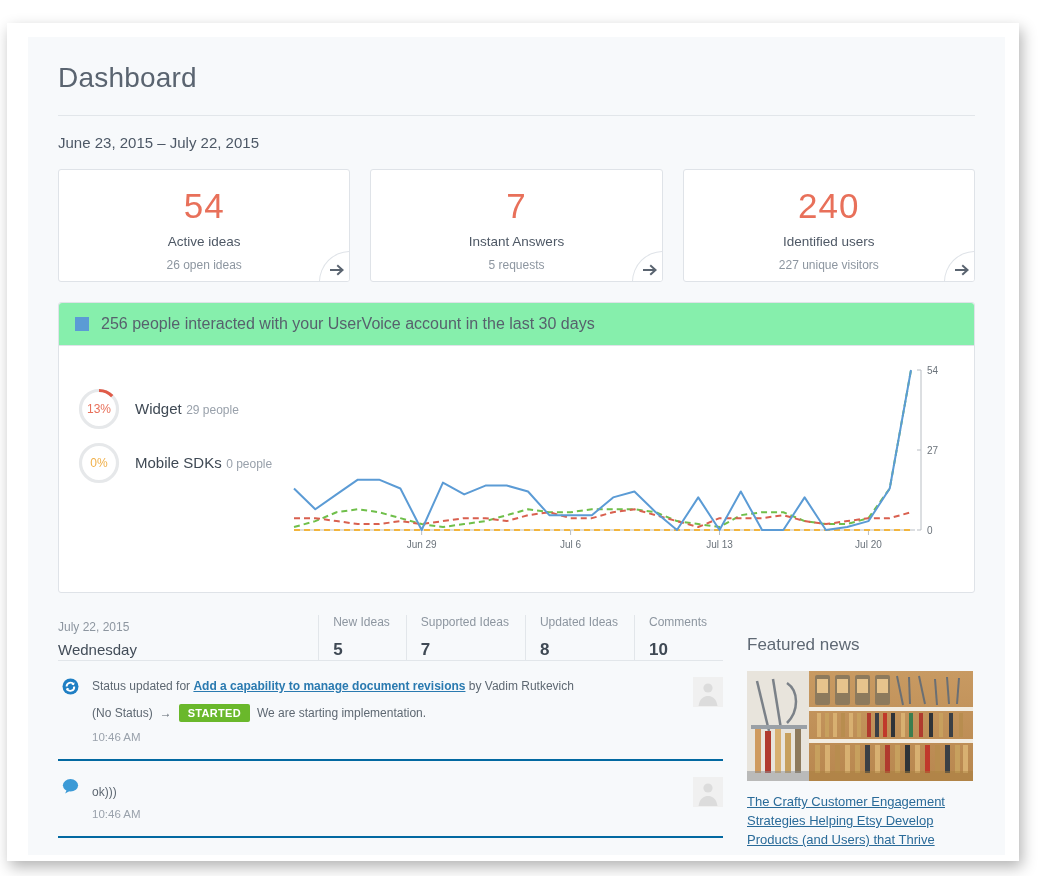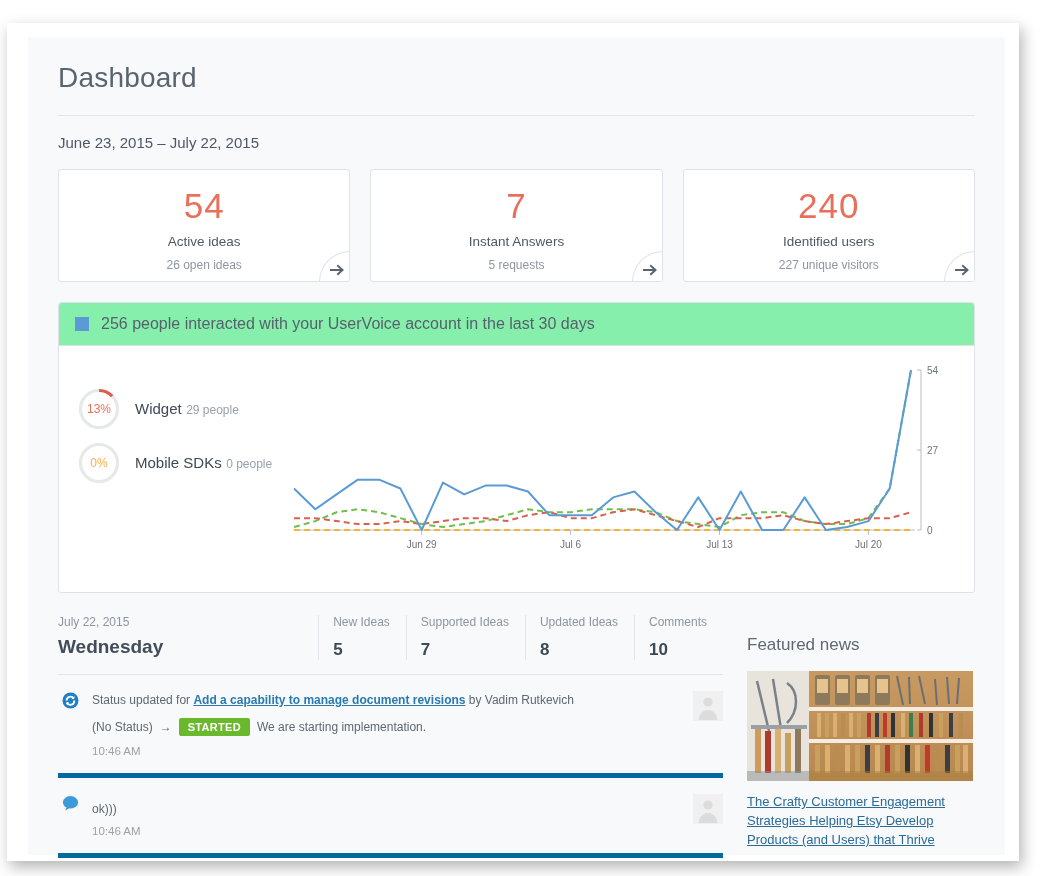--- a/index.html
+++ b/index.html
@@ -94,35 +94,35 @@
   .plot-col{ flex:1; position:relative; padding-right:16px; }
   .plot-col svg{ display:block; }
 
   
   .lower{ display:flex; padding:22px 30px 0 30px; gap:24px; }
   .lower-left{ flex:1; min-width:0; }
   .lower-right{ width:228px; flex:0 0 228px;margin-top:20px; }
 
   .day-bar{
     display:flex; align-items:flex-end;
-    border-bottom:1px solid #e2e6ea; padding-bottom:14px;
+    border-bottom:1px solid #e2e6ea; 
   }
   .day-left{ flex:1; padding-bottom:2px; }
   .day-date{ font-size:12px; color:#8d96a0; }
-  .day-name{ font-size:19px; color:#434d59; font-weight:bold; padding-top:7px; }
+  .day-name{ font-size:15px; color:#434d59; font-weight:normal; padding-top:7px; }
   .metric{
     border-left:1px solid #e2e6ea; padding:0 16px 0 14px; min-width:72px;
   }
   .metric-label{ font-size:12px; color:#8d96a0; }
   .metric-value{ font-size:17px; color:#3f4954; font-weight:bold; padding-top:11px; }
 
   
   .feed-item{
     display:flex; align-items:flex-start;
-    padding:16px 0 16px 4px; border-bottom:5px solid #0369a1;
+    padding:16px 0 16px 4px; border-bottom:2px solid #0369a1;
   }
   .feed-icon{ width:30px; flex:0 0 30px; padding-top:1px; }
   .feed-main{ flex:1; min-width:0; }
   .feed-line{ font-size:12px; color:#5e6872; line-height:19px; }
   .feed-link{ color:#2a7ab0; text-decoration:underline; font-weight:bold; }
   .feed-row2{ padding-top:8px; display:flex; align-items:center; gap:7px; flex-wrap:wrap; }
   .nostatus{ font-size:12px; color:#5e6872; }
   .badge-started{
     background:#6ab82b; color:#ffffff; font-size:11px; font-weight:bold;
     padding:3px 9px 3px 9px; border-radius:2px; letter-spacing:0.3px;

